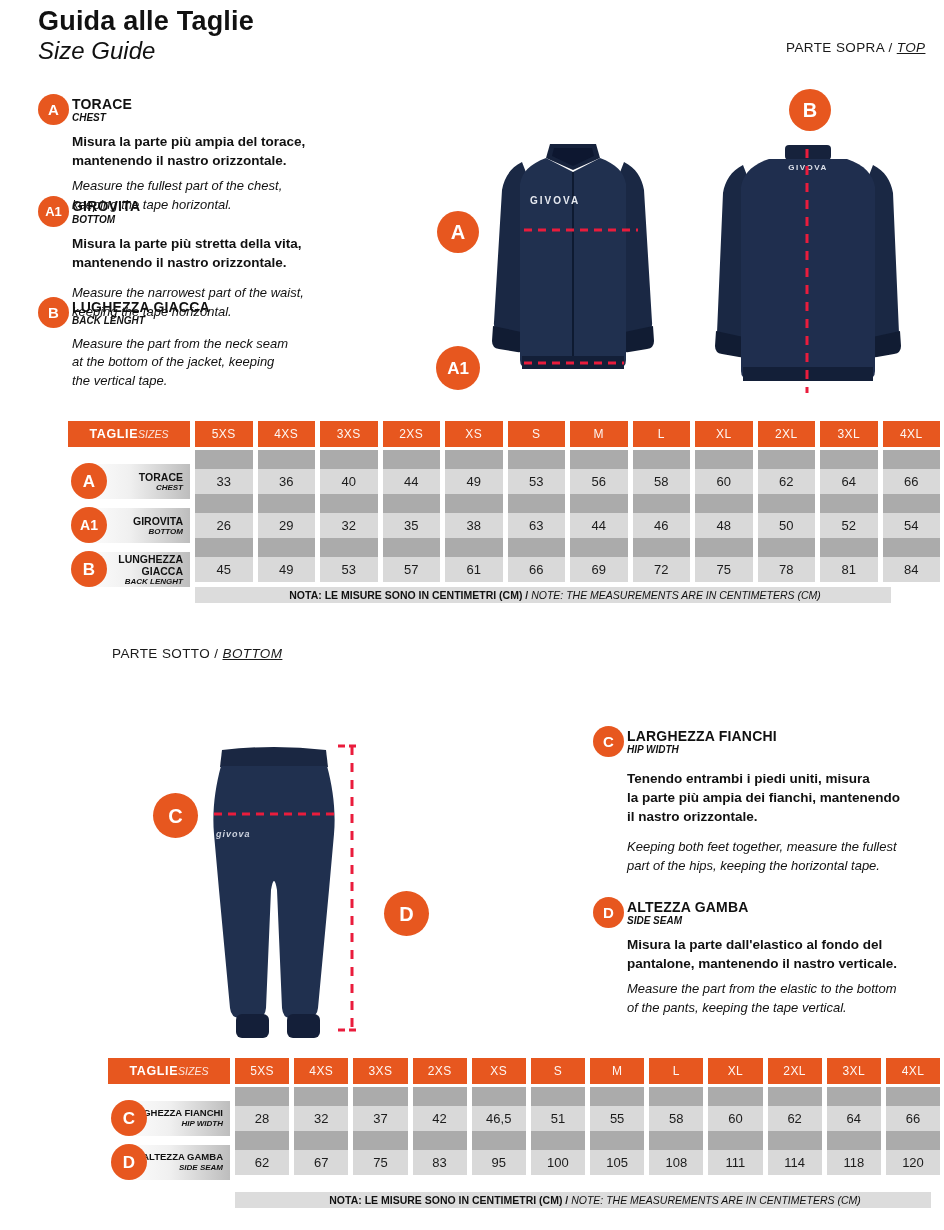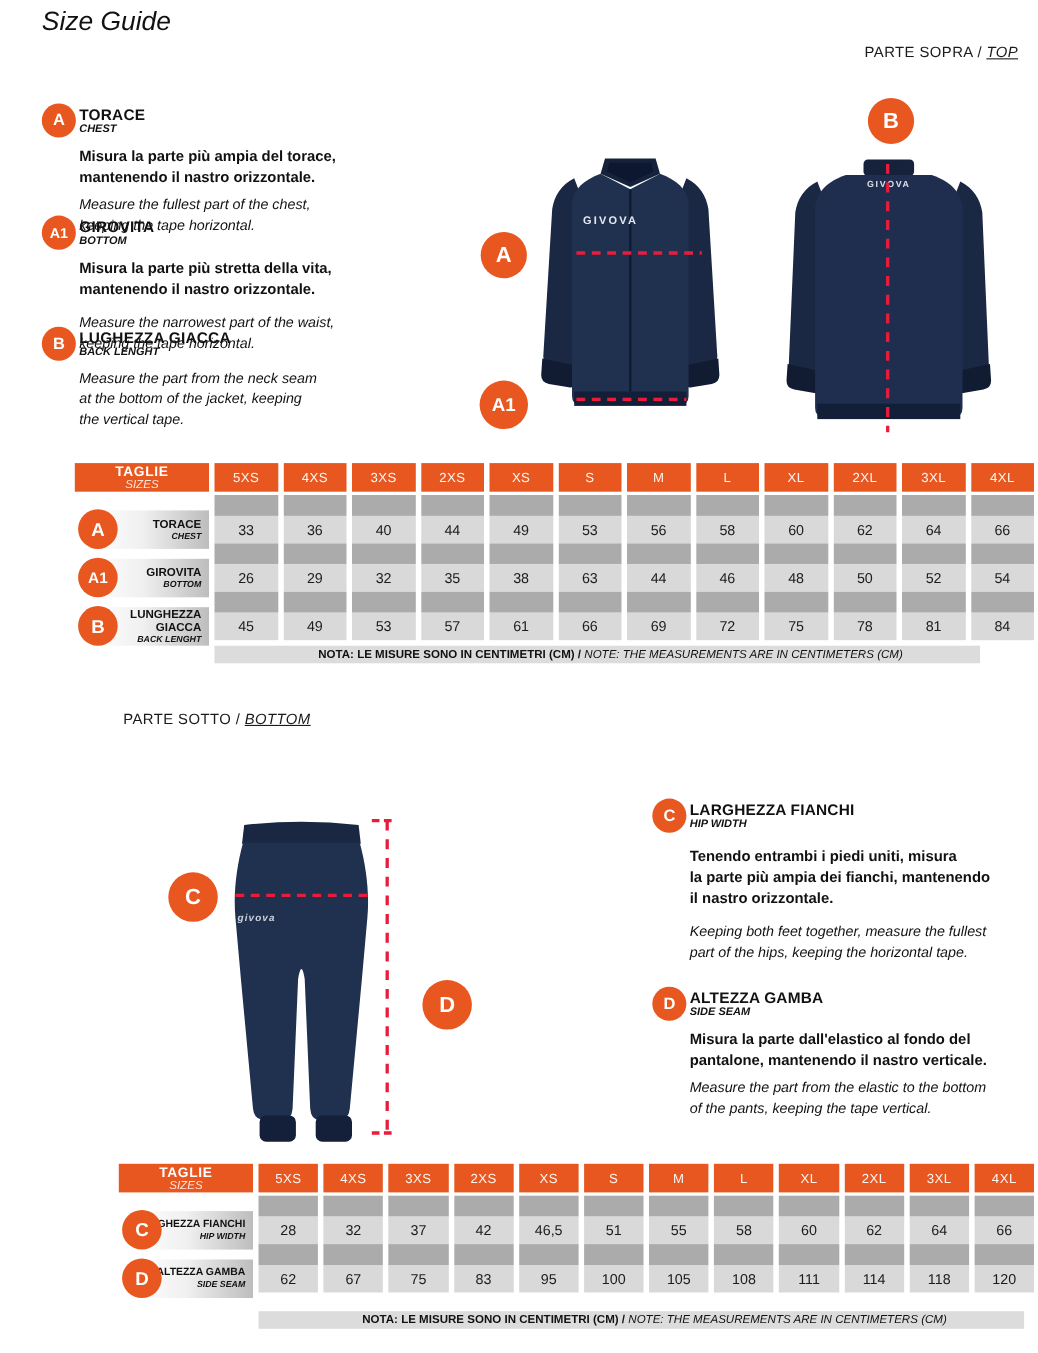--- a/index.html
+++ b/index.html
@@ -30,21 +30,21 @@
   .ins-sub { font-size:10px; font-weight:bold; font-style:italic; margin-bottom:9px; }
   .ins-it { margin:0; font-size:13.5px; font-weight:bold; line-height:1.42; white-space:pre-line; }
   .ins-en { margin:7px 0 0 0; font-size:13px; font-style:italic; line-height:1.42; white-space:pre-line; }
 
   
   .size-table { position:absolute; }
   .trow { display:flex; column-gap:5px; }
   .tlabel { width:122px; flex:none; }
   .tcell { flex:1; text-align:center; }
   .thead { height:26px; }
-  .hlabel { background:#e7571f; color:#fff; display:flex; flex-direction:column;
+  .hlabel { background:#e7571f; color:#fff; display:flex; flex-direction:row;
             align-items:center; justify-content:center; }
   .hl-main { font-size:12.5px; font-weight:bold; letter-spacing:0.6px; }
   .hl-sub  { font-size:10.5px; font-style:italic; color:rgba(255,255,255,0.85); margin-top:-1px; }
   .hcell { background:#e7571f; color:rgba(255,255,255,0.95); font-weight:normal;
            font-size:12px; line-height:26px; letter-spacing:0.4px; }
   .tspacer { height:19px; }
   .scell { background:#ababab; }
   .tvalues { height:25px; }
   .vcell { background:#d9d9d9; font-size:13px; line-height:25px; color:#1c1c1c; }
   .tvalues .tlabel { position:relative; }
@@ -62,20 +62,21 @@
 
   
   .fig { position:absolute; }
 </style>
 </head>
 <body>
 
 <div class="page">
 
   <div class="title-block">
+    <h1>Guida alle Taglie</h1>
     <h2>Size Guide</h2>
   </div>
 
   <div class="part-label" style="left:786px; top:40px;">
     <span>PARTE SOPRA /</span><em>TOP</em>
   </div>
 
   <section class="instruction" style="left:38px; top:96px; width:320px;">
     <div class="badge badge-sm">A</div>
     <div class="ins-body">

